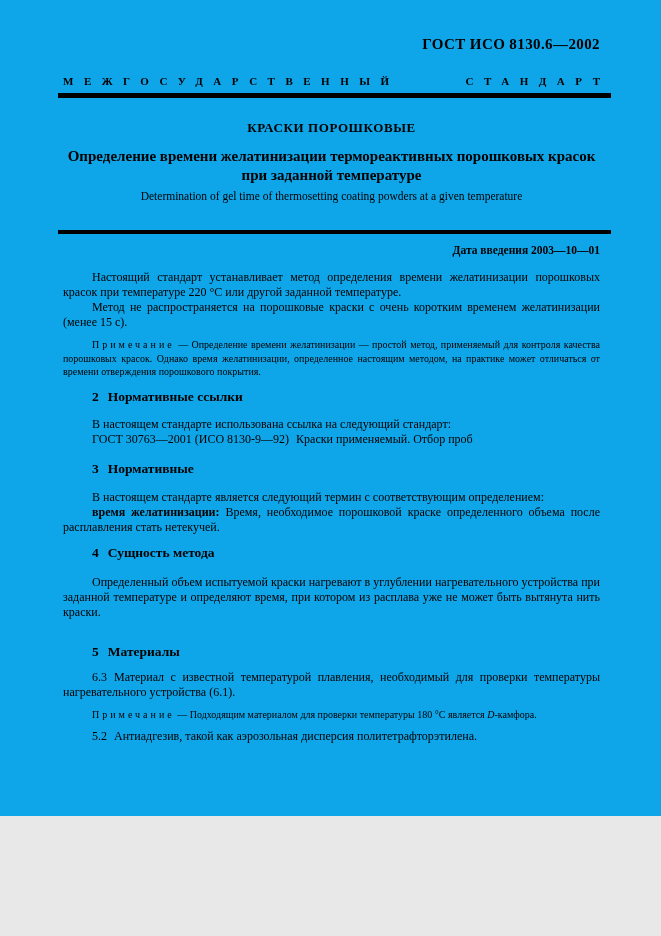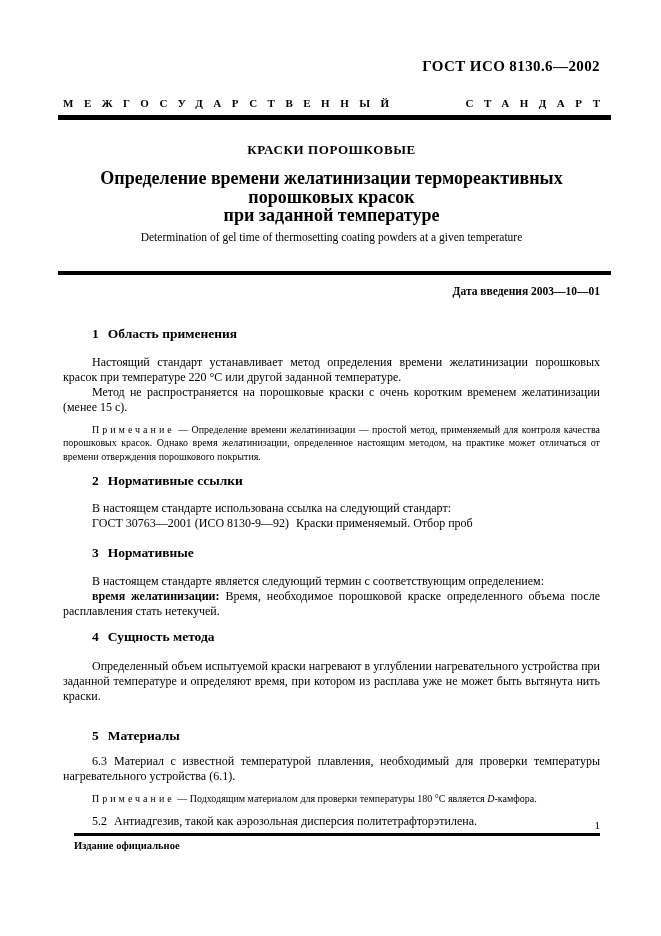--- a/index.html
+++ b/index.html
@@ -1,30 +1,30 @@
 <!DOCTYPE html>
 <html><head>
 <meta charset="utf-8">
 <style>
   html,body{margin:0;padding:0;background:#e8e8e8;}
   .page{
-    width:661px;height:936px;background:#ffffff;position:relative;
-    box-sizing:border-box;padding:58px 61px 0 63px;
+    width:661px;height:816px;background:#0ea5e9;position:relative;
+    box-sizing:border-box;padding:36px 61px 0 63px;
     font-family:"Liberation Serif","DejaVu Serif",serif;color:#000;
     overflow:hidden;margin:0 auto;
   }
   .doc-number{text-align:right;font-weight:bold;font-size:15px;letter-spacing:.4px;line-height:17px;}
   .standard-type{display:flex;justify-content:space-between;margin-top:21px;font-weight:bold;font-size:11px;line-height:15px;}
   .standard-type span{letter-spacing:10.5px;white-space:nowrap;}
   .standard-type span:last-child{margin-right:-10.5px;}
   .rule{background:#000;margin-left:-5px;margin-right:-11px;}
   .rule-top{height:5px;margin-top:4px;}
   .rule-mid{height:4px;margin-top:27px;}
   .doc-title{margin-top:22px;text-align:center;font-weight:bold;font-size:13px;letter-spacing:.6px;line-height:15px;}
-  .doc-subtitle{margin-top:12px;text-align:center;font-weight:bold;font-size:18px;line-height:18.5px;}
+  .doc-subtitle{margin-top:12px;text-align:center;font-weight:bold;font-size:15px;line-height:18.5px;}
   .doc-title-en{margin-top:5px;text-align:center;font-size:11.5px;line-height:14px;}
   .effective-date{margin-top:9px;text-align:right;font-weight:bold;font-size:11.5px;line-height:14px;}
   .section-heading{font-weight:bold;font-size:13.5px;line-height:16px;margin:0 0 0 29px;}
   .section-heading .sec-title{margin-left:9px;}
   p{margin:0;}
   .body-p{font-size:12px;line-height:15px;text-align:justify;text-indent:29px;}
   .note-p{font-size:10px;line-height:13.5px;text-align:justify;text-indent:29px;}
   .note-label{letter-spacing:3px;}
   .bold{font-weight:bold;margin-top:11px;}
   .ital{font-style:italic;}
@@ -67,23 +67,20 @@
   </div>
 
   <div class="doc-title-en">
     <div>Determination of gel time of thermosetting coating powders at a given temperature</div>
   </div>
 
   <div class="rule rule-mid"></div>
 
   <div class="effective-date">Дата введения 2003—10—01</div>
 
-  <div class="section-heading mt-h1">
-    <span class="sec-num">1</span><span class="sec-title">Область применения</span>
-  </div>
   <p class="body-p mt-p1">Настоящий стандарт устанавливает метод определения времени желатинизации порошковых красок при температуре 220 °С или другой заданной температуре.</p>
   <p class="body-p">Метод не распространяется на порошковые краски с очень коротким временем желатинизации (менее 15 с).</p>
   <p class="note-p mt-note">
     <span class="note-label">Примечание</span> <span>— Определение времени желатинизации — простой метод, применяемый для контроля качества порошковых красок. Однако время желатинизации, определенное настоящим методом, на практике может отличаться от времени отверждения порошкового покрытия.</span>
   </p>
 
   <div class="section-heading mt-h2">
     <span class="sec-num">2</span><span class="sec-title">Нормативные ссылки</span>
   </div>
   <p class="body-p mt-p2">В настоящем стандарте использована ссылка на следующий стандарт:</p>

